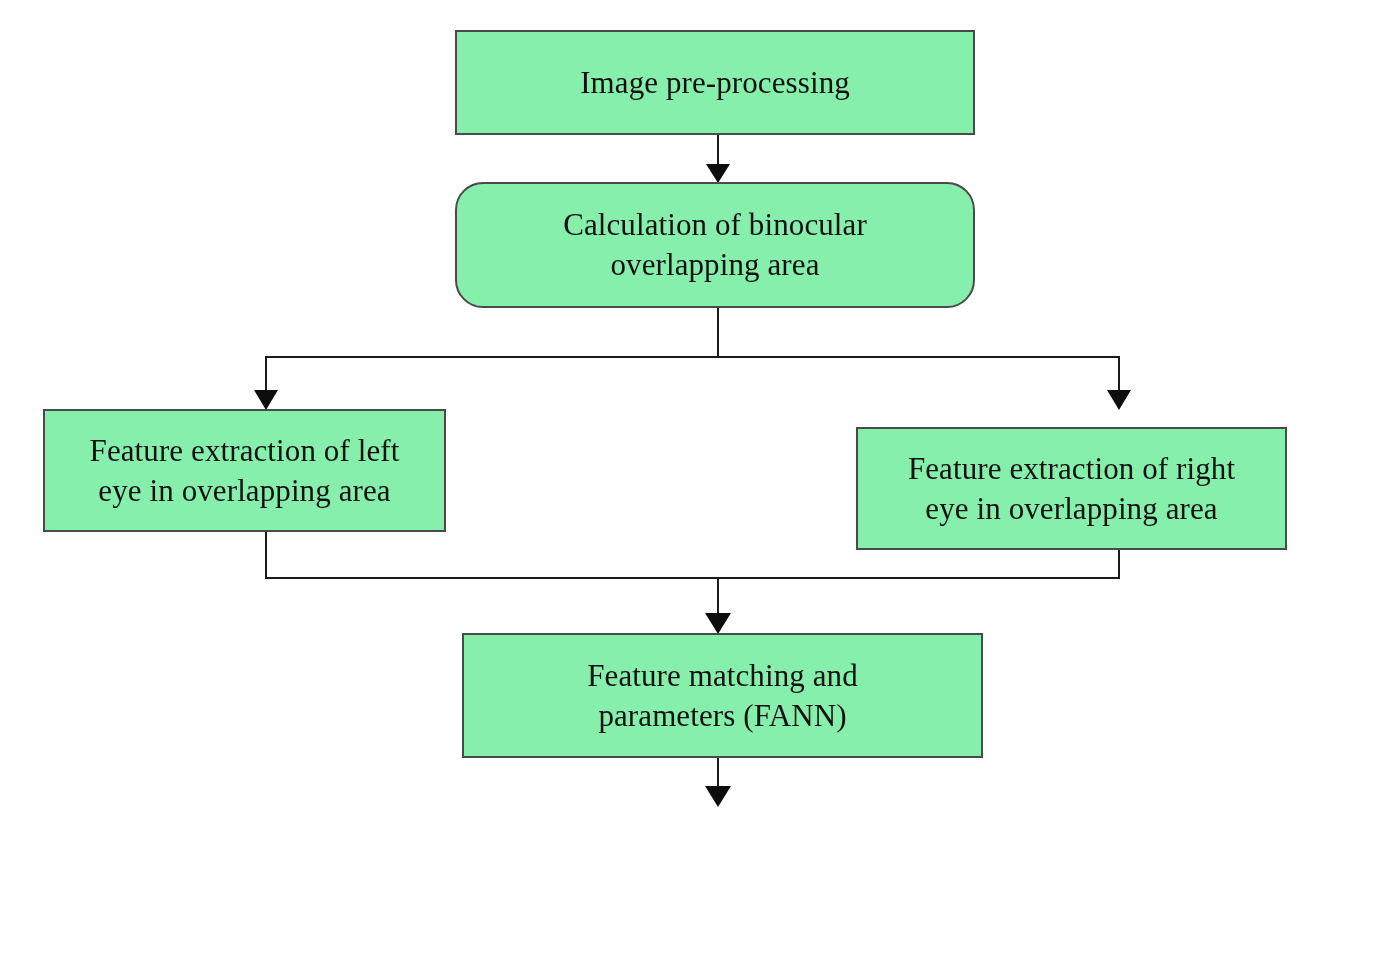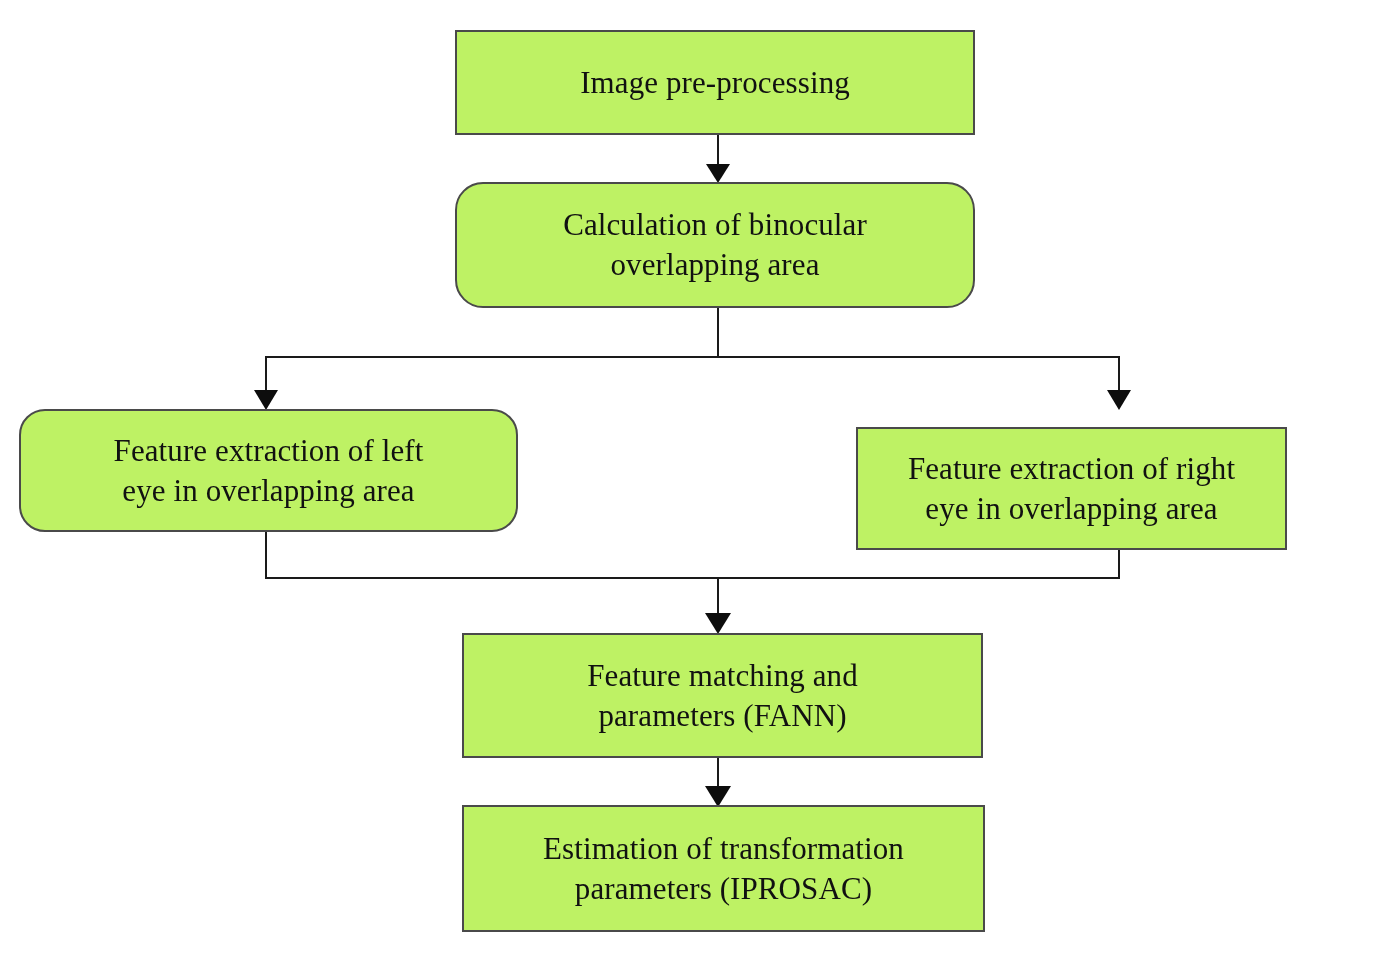--- a/index.html
+++ b/index.html
@@ -16,21 +16,21 @@
     position: relative;
     width: 1394px;
     height: 965px;
     background: #ffffff;
     overflow: hidden;
   }
   .node {
     position: absolute;
     box-sizing: border-box;
     border: 2px solid #4a4a4a;
-    background: #bef264;
+    background: #86efac;
     display: flex;
     align-items: center;
     justify-content: center;
     text-align: center;
     padding: 2px 20px;
   }
   .node-label {
     font-size: 31px;
     line-height: 1.28;
     letter-spacing: 0.1px;
@@ -84,33 +84,29 @@
 
   <div class="node" style="left:455px; top:30px; width:520px; height:105px;">
     <span class="node-label">Image pre-processing</span>
   </div>
 
   <div class="node" style="left:455px; top:182px; width:520px; height:126px;border-radius:28px;">
     <span class="node-label">Calculation of binocular
 overlapping area</span>
   </div>
 
-  <div class="node" style="left:19px; top:409px; width:499px; height:123px;border-radius:26px;">
+  <div class="node" style="left:43px; top:409px; width:403px; height:123px;">
     <span class="node-label">Feature extraction of left
 eye in overlapping area</span>
   </div>
 
   <div class="node" style="left:856px; top:409px; width:431px; height:123px;margin-top:18px;">
     <span class="node-label">Feature extraction of right
 eye in overlapping area</span>
   </div>
 
   <div class="node" style="left:462px; top:633px; width:521px; height:125px;">
     <span class="node-label">Feature matching and
 parameters (FANN)</span>
   </div>
 
-  <div class="node" style="left:462px; top:805px; width:523px; height:127px;">
-    <span class="node-label">Estimation of transformation
-parameters (IPROSAC)</span>
-  </div>
 
 </div>
 
 </body></html>

